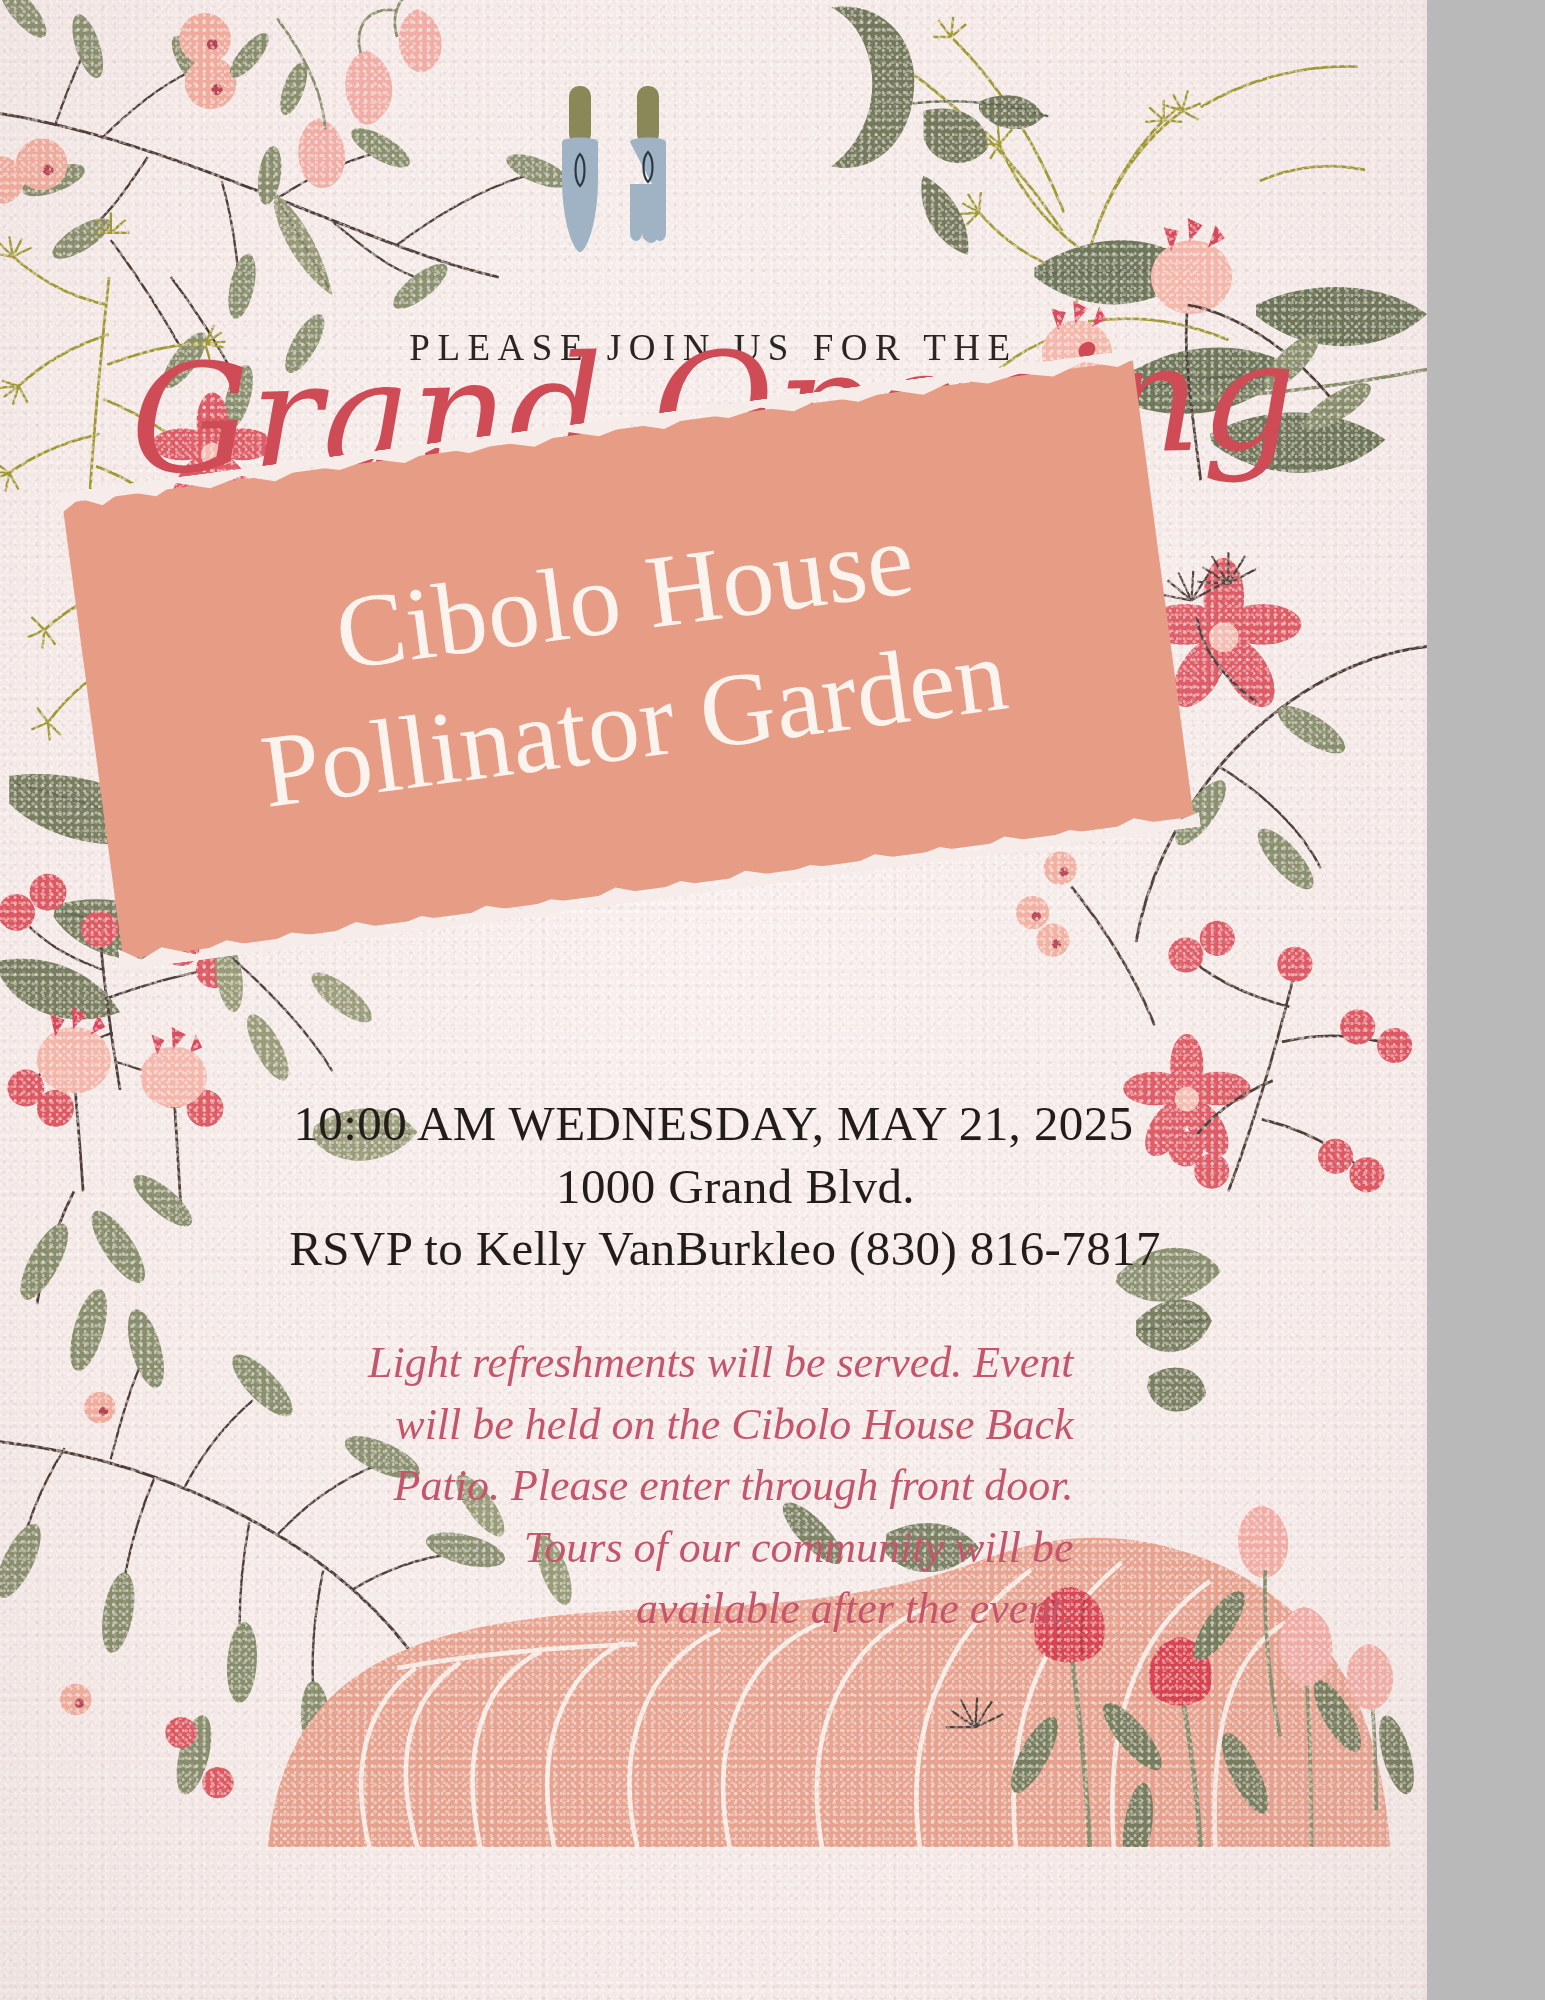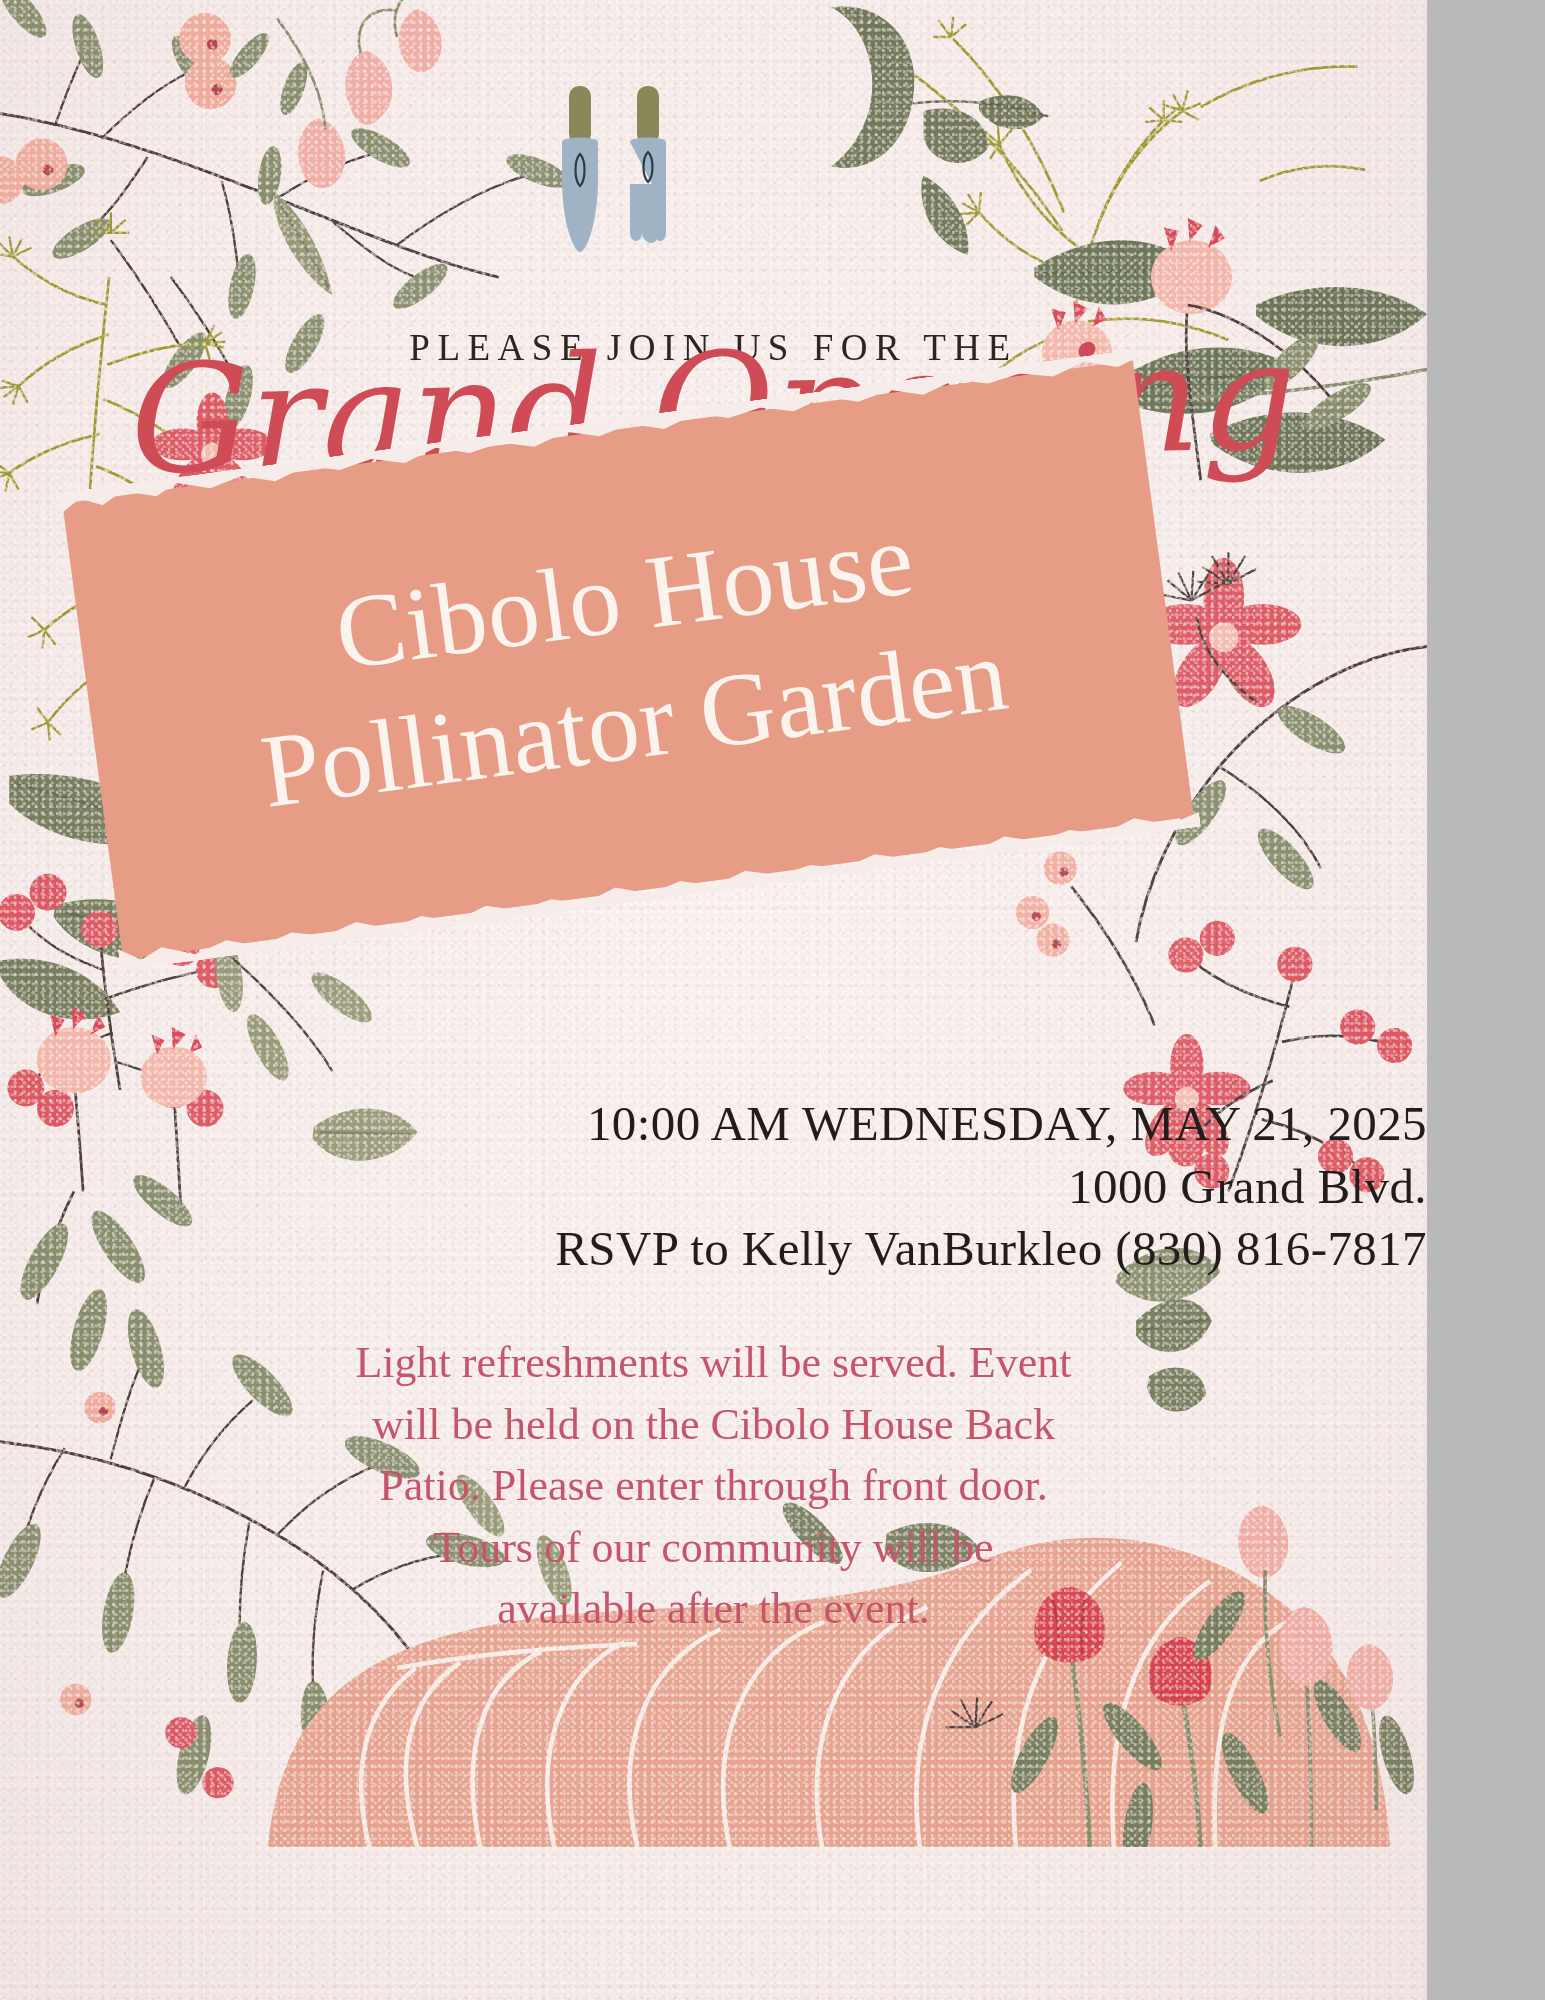--- a/index.html
+++ b/index.html
@@ -76,32 +76,32 @@
     transform:rotate(-7.6deg);
     display:flex;flex-direction:column;justify-content:center;align-items:center;
     color:#fbf4ee;
     font-family:"Liberation Serif", serif;
     font-size:104px;line-height:1.22;letter-spacing:.5px;
   }
   .bannertext .l1{margin-left:10px;}
   .bannertext .l2{margin-left:-4px;}
 
   .details{
-    position:absolute;top:1093px;left:0;right:0;text-align:right;
+    position:absolute;top:1093px;left:0;right:0;text-align:center;
     color:#221d1a;
   }
   .details .d1{font-size:49px;letter-spacing:.4px;line-height:1.28;}
   .details .d2{font-size:49px;letter-spacing:.4px;line-height:1.28;margin-left:44px;}
   .details .d3{font-size:49px;letter-spacing:.4px;line-height:1.28;margin-left:23px;}
 
   .note{
     position:absolute;top:1332px;left:50%;transform:translateX(-50%);
-    width:720px;text-align:center;
+    width:720px;text-align:right;
     color:#c4556a;
-    font-size:44px;line-height:1.40;
+    font-style:italic;font-size:44px;line-height:1.40;
   }
 
   
   .tools{position:absolute;left:548px;top:82px;width:140px;height:180px;}
 </style>
 </head>
 <body>
 
 <div class="poster">
 

